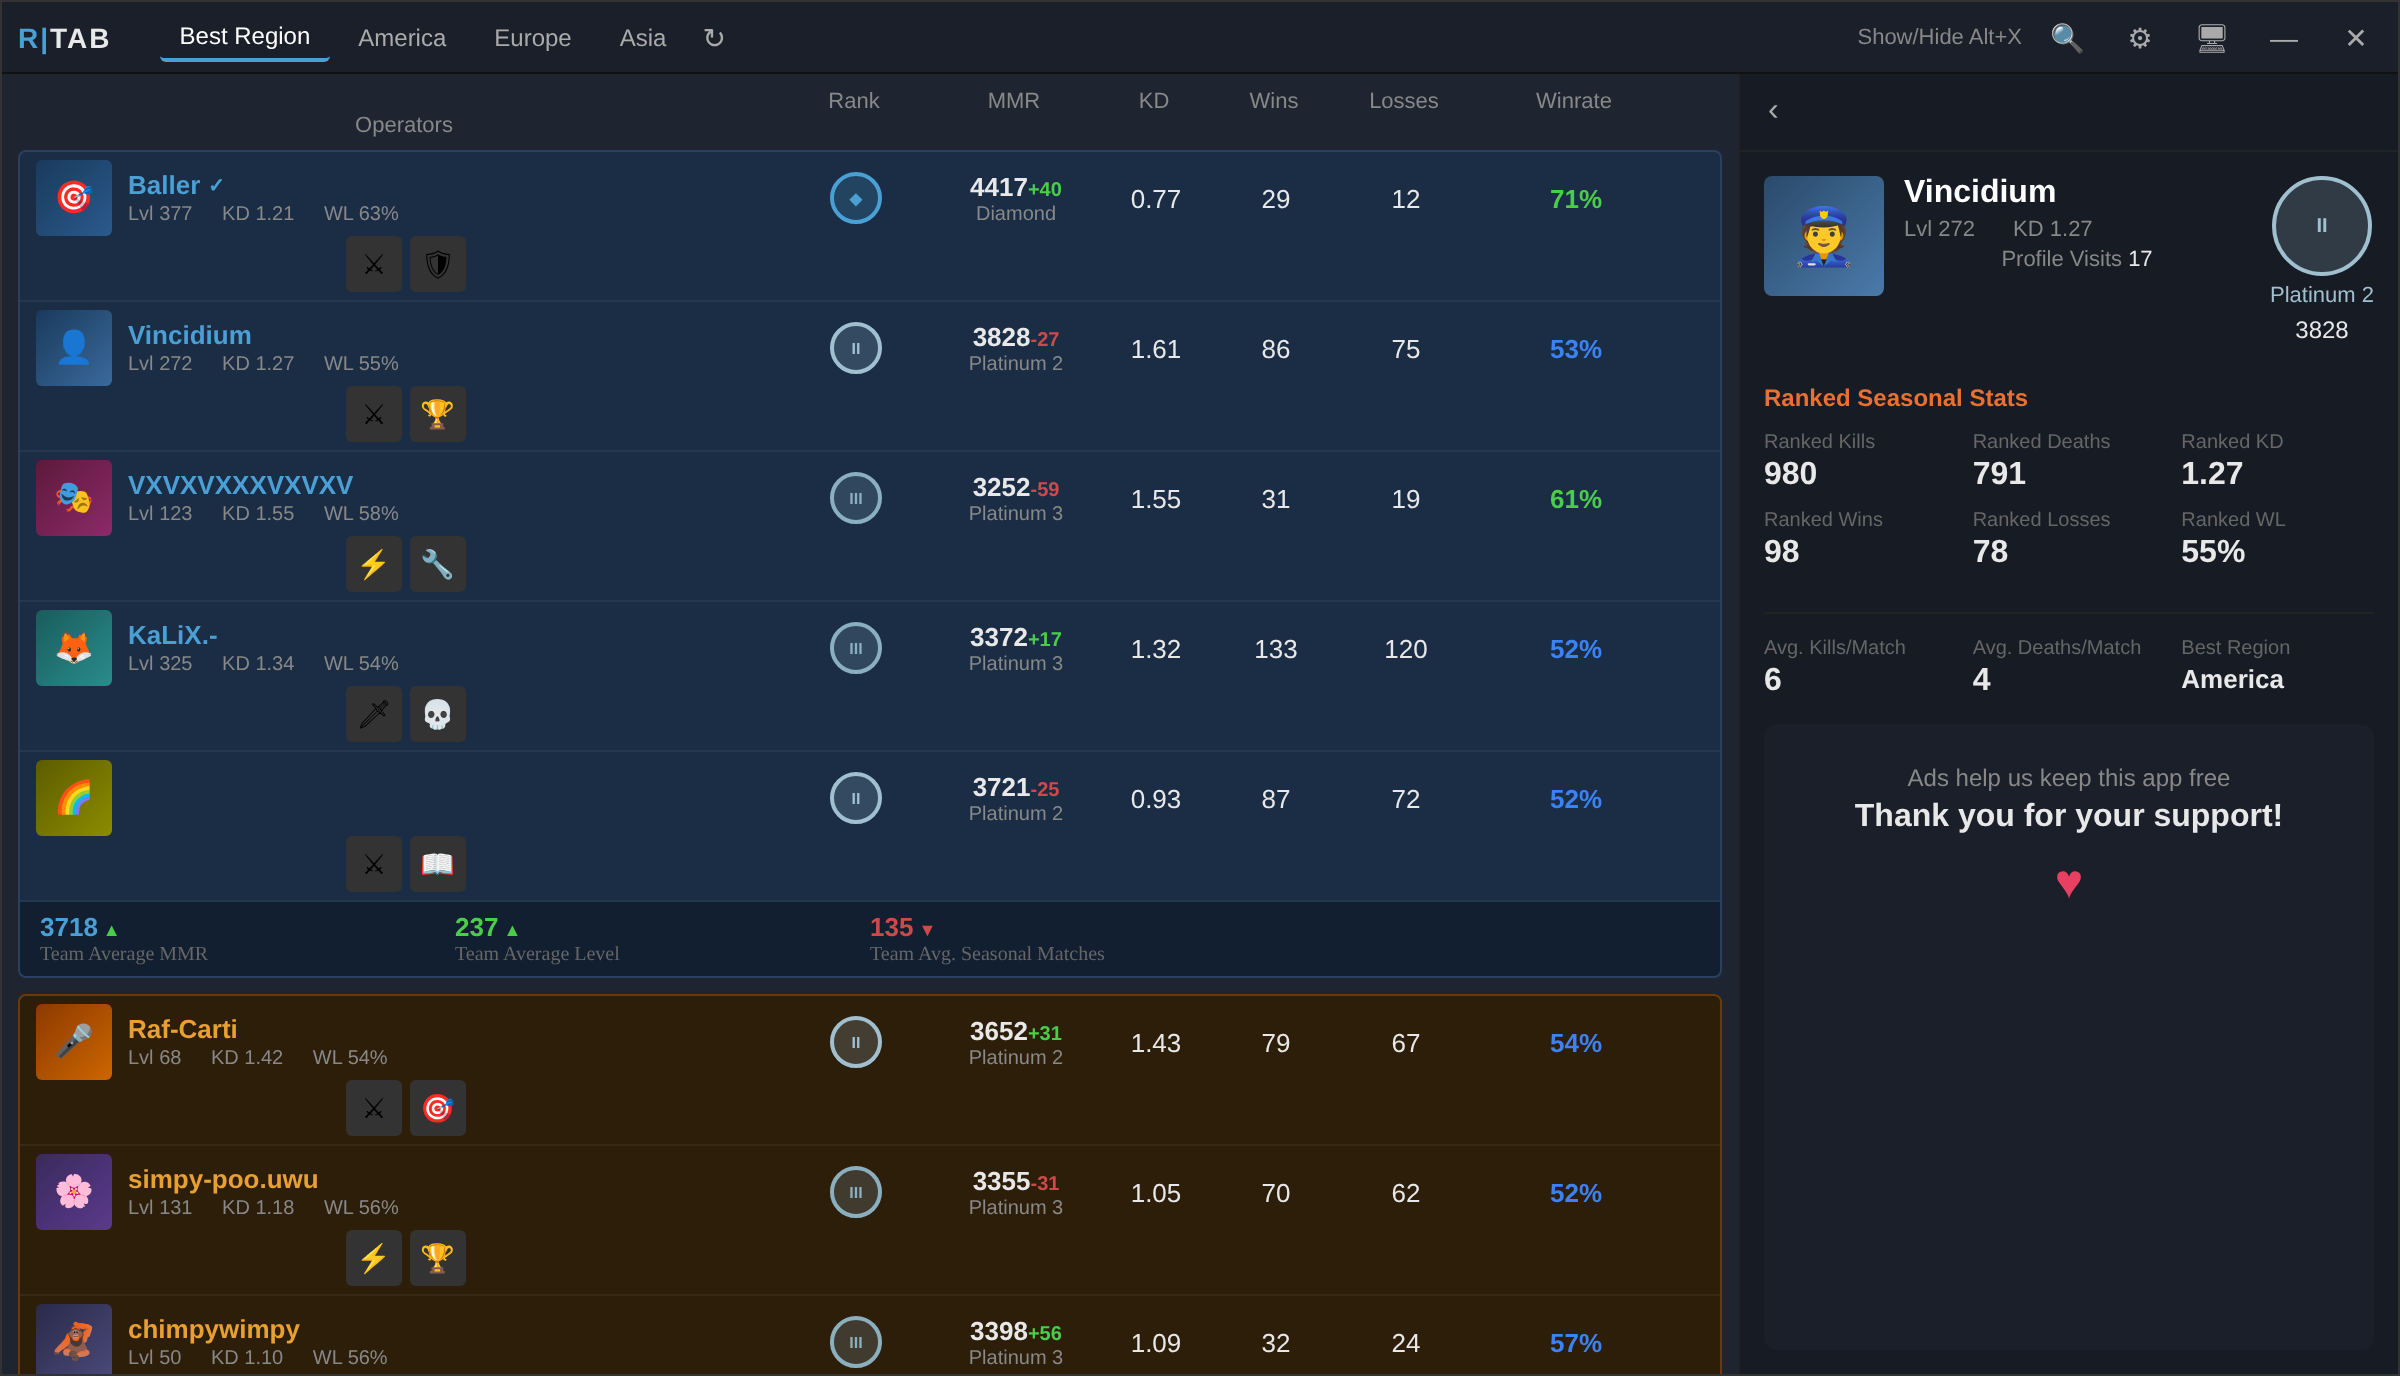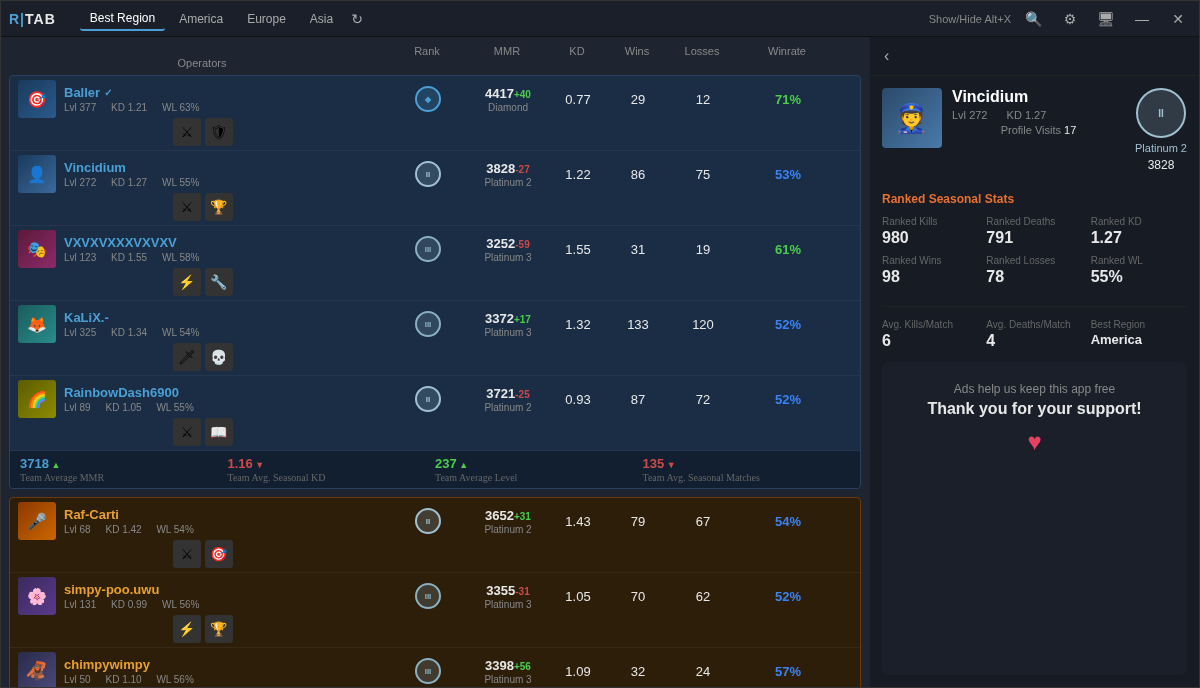--- a/index.html
+++ b/index.html
@@ -586,21 +586,21 @@
               </div>
             </div>
           </div>
           <div class="rank-cell">
             <div class="rank-badge rank-plat2">II</div>
           </div>
           <div class="rank-cell">
             <div class="mmr-value"><span>3828</span><span class="mmr-change neg">-27</span></div>
             <div class="rank-label">Platinum 2</div>
           </div>
-          <div class="stat-cell">1.22</div>
+          <div class="stat-cell">1.61</div>
           <div class="stat-cell">86</div>
           <div class="stat-cell">75</div>
           <div class="winrate-cell winrate-mid">53%</div>
           <div class="operators-cell">
             <div class="op-icon">⚔</div>
             <div class="op-icon">🏆</div>
           </div>
         </div>
 
         <div class="player-row">
@@ -657,28 +657,20 @@
           <div class="winrate-cell winrate-mid">52%</div>
           <div class="operators-cell">
             <div class="op-icon">🗡</div>
             <div class="op-icon">💀</div>
           </div>
         </div>
 
         <div class="player-row">
           <div class="player-info">
             <div class="player-avatar avatar-rainbow">🌈</div>
-            <div class="player-name-block">
-              <div class="player-name">RainbowDash6900</div>
-              <div class="player-sub">
-                <span>Lvl <span>89</span></span>
-                <span>KD <span>1.05</span></span>
-                <span>WL <span>55%</span></span>
-              </div>
-            </div>
           </div>
           <div class="rank-cell">
             <div class="rank-badge rank-plat2">II</div>
           </div>
           <div class="rank-cell">
             <div class="mmr-value"><span>3721</span><span class="mmr-change neg">-25</span></div>
             <div class="rank-label">Platinum 2</div>
           </div>
           <div class="stat-cell">0.93</div>
           <div class="stat-cell">87</div>
@@ -687,24 +679,20 @@
           <div class="operators-cell">
             <div class="op-icon">⚔</div>
             <div class="op-icon">📖</div>
           </div>
         </div>
 
         <div class="team-stats">
           <div class="team-stat-item">
             <div class="team-stat-value blue-val arrow-up">3718</div>
             <div class="team-stat-label">Team Average MMR</div>
-          </div>
-          <div class="team-stat-item">
-            <div class="team-stat-value arrow-down" style="color:#cd4a4a">1.16</div>
-            <div class="team-stat-label">Team Avg. Seasonal KD</div>
           </div>
           <div class="team-stat-item">
             <div class="team-stat-value arrow-up" style="color:#4acd4a">237</div>
             <div class="team-stat-label">Team Average Level</div>
           </div>
           <div class="team-stat-item">
             <div class="team-stat-value arrow-down" style="color:#cd4a4a">135</div>
             <div class="team-stat-label">Team Avg. Seasonal Matches</div>
           </div>
         </div>
@@ -741,21 +729,21 @@
           </div>
         </div>
 
         <div class="player-row">
           <div class="player-info">
             <div class="player-avatar avatar-orange2">🌸</div>
             <div class="player-name-block">
               <div class="player-name orange-name">simpy-poo.uwu</div>
               <div class="player-sub">
                 <span>Lvl <span>131</span></span>
-                <span>KD <span>0.99</span></span>
+                <span>KD <span>1.18</span></span>
                 <span>WL <span>56%</span></span>
               </div>
             </div>
           </div>
           <div class="rank-cell">
             <div class="rank-badge rank-plat3">III</div>
           </div>
           <div class="rank-cell">
             <div class="mmr-value"><span>3355</span><span class="mmr-change neg">-31</span></div>
             <div class="rank-label">Platinum 3</div>

